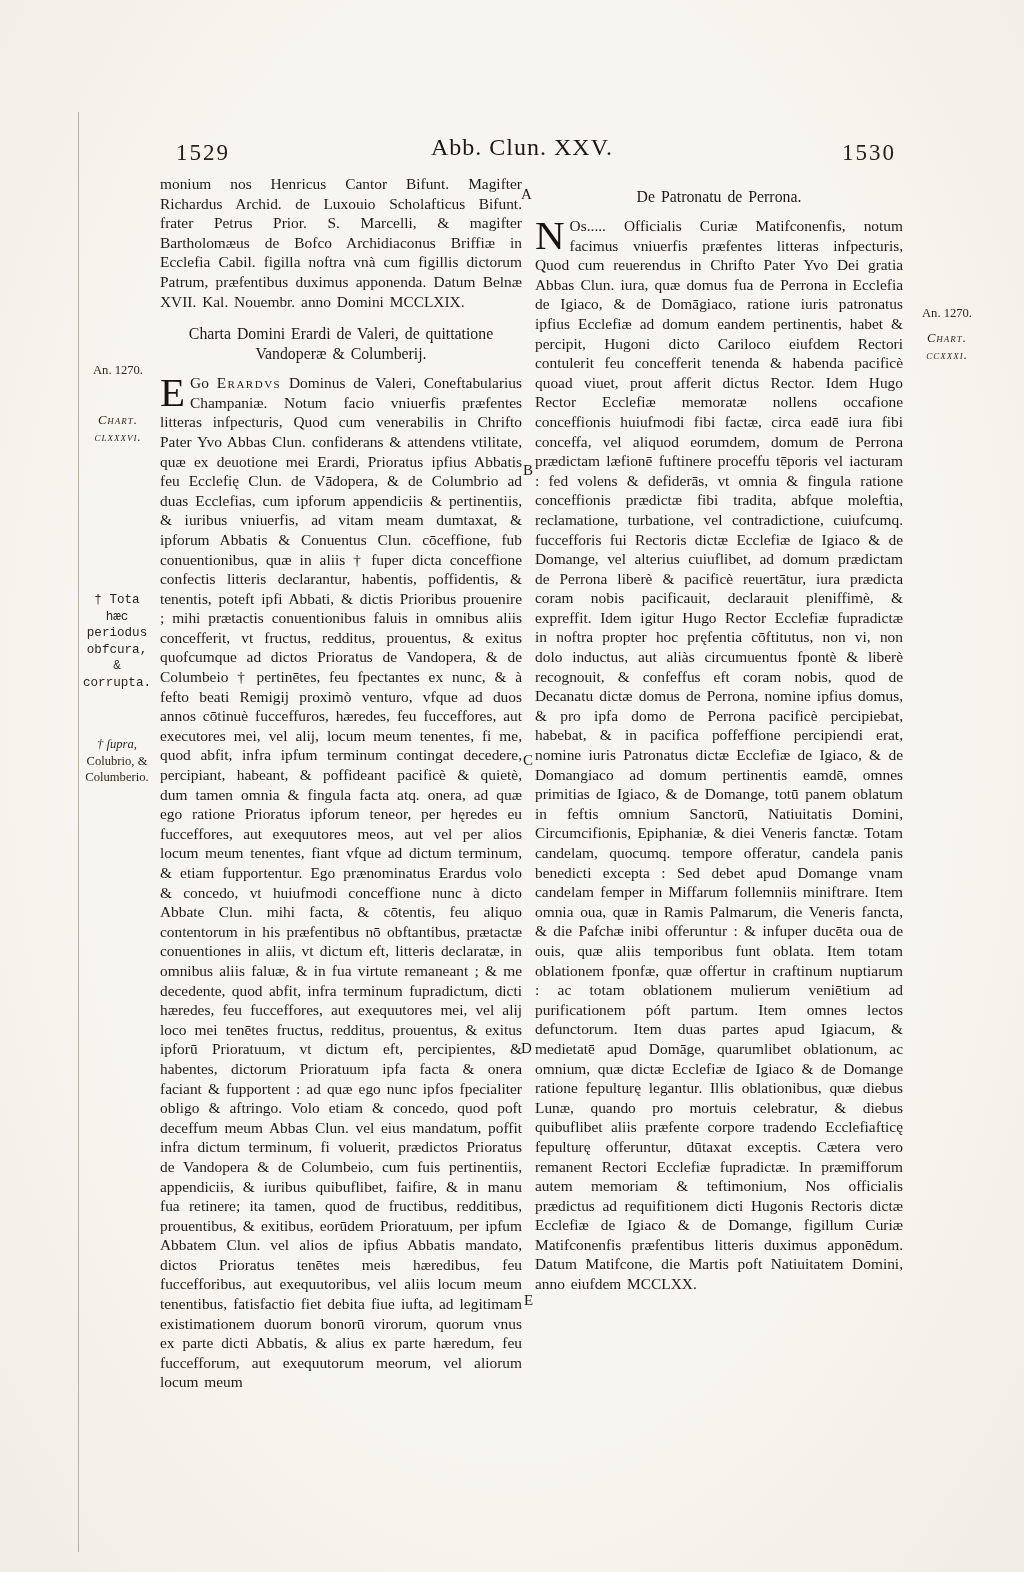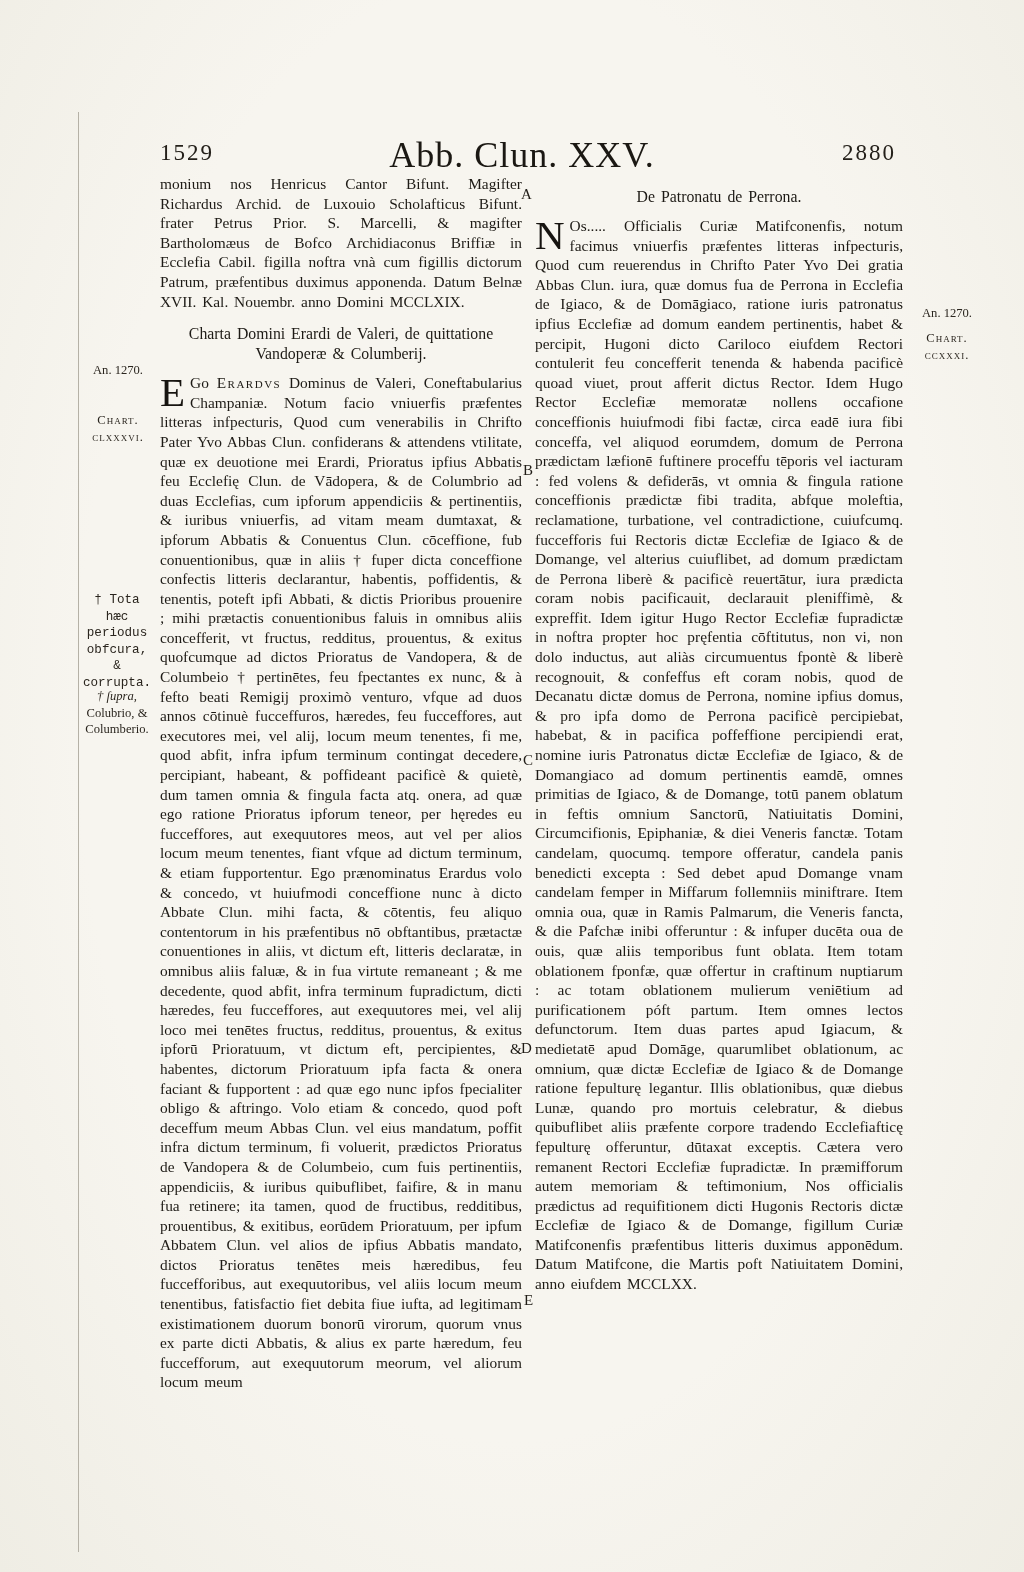--- a/index.html
+++ b/index.html
@@ -13,25 +13,25 @@
     color:#1d1a15;
   }
   .edge-rule {
     position:absolute; left:78px; top:112px; width:1px; height:1440px;
     background:#b5b1a6;
   }
   .pagenum {
     position:absolute; top:140px;
     font-size:23px; letter-spacing:2px; color:#24201a;
   }
-  .pagenum.left { left:160px; }
+  .pagenum.left { left:176px; }
   .pagenum.right { left:842px; }
   .running-title {
     position:absolute; top:134px; left:262px; width:520px;
-    text-align:center; font-size:36px; letter-spacing:1px; color:#1b1813;
+    text-align:center; font-size:24px; letter-spacing:1px; color:#1b1813;
   }
   .col {
     position:absolute; top:174px;
     font-size:15.4px; line-height:19.6px;
     text-align:justify; word-spacing:2px;
   }
   .col.left  { left:160px; width:362px; }
   .col.right { left:535px; width:368px; }
   .para { margin:0; }
   .col-heading {
@@ -40,58 +40,58 @@
   }
   .dropcap {
     float:left; font-size:41px; line-height:33px;
     padding:3px 5px 0 0; color:#171410;
   }
   .sc { font-variant:small-caps; letter-spacing:1.5px; }
   .margin-note {
     position:absolute; font-size:12.6px; line-height:16.5px;
     color:#2a251e; text-align:center;
   }
-  .margin-note.smallcaps { font-variant:small-caps; letter-spacing:1px; }
+  .margin-note.smallcaps { font-variant:small-caps; letter-spacing:1px;font-style:italic; }
   .prelines { white-space:pre-line; }
   .gutter-letter {
     position:absolute; font-size:15px; color:#201c16;
   }
   .italic { font-style:italic; }
 </style>
 </head>
 <body>
 
 <div class="page">
 
   <div class="edge-rule"></div>
 
   <div class="pagenum left">1529</div>
   <div class="running-title">Abb. Clun. XXV.</div>
-  <div class="pagenum right">2880</div>
+  <div class="pagenum right">1530</div>
 
   <div class="col left">
     <p class="para">monium nos Henricus Cantor Bifunt. Magifter Richardus Archid. de Luxouio Scholafticus Bifunt. frater Petrus Prior. S. Marcelli, &amp; magifter Bartholomæus de Bofco Archidiaconus Briffiæ in Ecclefia Cabil. figilla noftra vnà cum figillis dictorum Patrum, præfentibus duximus apponenda. Datum Belnæ XVII. Kal. Nouembr. anno Domini MCCLXIX.</p>
     <div class="col-heading">Charta Domini Erardi de Valeri, de quittatione Vandoperæ &amp; Columberij.</div>
     <p class="para">
       <span class="dropcap">E</span><span>Go </span><span class="sc">Erardvs</span><span> Dominus de Valeri, Coneftabularius Champaniæ. Notum facio vniuerfis præfentes litteras infpecturis, Quod cum venerabilis in Chrifto Pater Yvo Abbas Clun. confiderans &amp; attendens vtilitate, quæ ex deuotione mei Erardi, Prioratus ipfius Abbatis feu Ecclefię Clun. de Vādopera, &amp; de Columbrio ad duas Ecclefias, cum ipforum appendiciis &amp; pertinentiis, &amp; iuribus vniuerfis, ad vitam meam dumtaxat, &amp; ipforum Abbatis &amp; Conuentus Clun. cōceffione, fub conuentionibus, quæ in aliis † fuper dicta conceffione confectis litteris declarantur, habentis, poffidentis, &amp; tenentis, poteft ipfi Abbati, &amp; dictis Prioribus prouenire ; mihi prætactis conuentionibus faluis in omnibus aliis concefferit, vt fructus, redditus, prouentus, &amp; exitus quofcumque ad dictos Prioratus de Vandopera, &amp; de Columbeio † pertinētes, feu fpectantes ex nunc, &amp; à fefto beati Remigij proximò venturo, vfque ad duos annos cōtinuè fucceffuros, hæredes, feu fucceffores, aut executores mei, vel alij, locum meum tenentes, fi me, quod abfit, infra ipfum terminum contingat decedere, percipiant, habeant, &amp; poffideant pacificè &amp; quietè, dum tamen omnia &amp; fingula facta atq. onera, ad quæ ego ratione Prioratus ipforum teneor, per hęredes eu fucceffores, aut exequutores meos, aut vel per alios locum meum tenentes, fiant vfque ad dictum terminum, &amp; etiam fupportentur. Ego prænominatus Erardus volo &amp; concedo, vt huiufmodi conceffione nunc à dicto Abbate Clun. mihi facta, &amp; cōtentis, feu aliquo contentorum in his præfentibus nō obftantibus, prætactæ conuentiones in aliis, vt dictum eft, litteris declaratæ, in omnibus aliis faluæ, &amp; in fua virtute remaneant ; &amp; me decedente, quod abfit, infra terminum fupradictum, dicti hæredes, feu fucceffores, aut exequutores mei, vel alij loco mei tenētes fructus, redditus, prouentus, &amp; exitus ipforū Prioratuum, vt dictum eft, percipientes, &amp; habentes, dictorum Prioratuum ipfa facta &amp; onera faciant &amp; fupportent : ad quæ ego nunc ipfos fpecialiter obligo &amp; aftringo. Volo etiam &amp; concedo, quod poft deceffum meum Abbas Clun. vel eius mandatum, poffit infra dictum terminum, fi voluerit, prædictos Prioratus de Vandopera &amp; de Columbeio, cum fuis pertinentiis, appendiciis, &amp; iuribus quibuflibet, faifire, &amp; in manu fua retinere; ita tamen, quod de fructibus, redditibus, prouentibus, &amp; exitibus, eorūdem Prioratuum, per ipfum Abbatem Clun. vel alios de ipfius Abbatis mandato, dictos Prioratus tenētes meis hæredibus, feu fuccefforibus, aut exequutoribus, vel aliis locum meum tenentibus, fatisfactio fiet debita fiue iufta, ad legitimam existimationem duorum bonorū virorum, quorum vnus ex parte dicti Abbatis, &amp; alius ex parte hæredum, feu fuccefforum, aut exequutorum meorum, vel aliorum locum meum</span>
     </p>
   </div>
 
   <div class="col right">
     <div class="col-heading">De Patronatu de Perrona.</div>
     <p class="para">
       <span class="dropcap">N</span><span>Os..... </span><span>Officialis Curiæ Matifconenfis, notum facimus vniuerfis præfentes litteras infpecturis, Quod cum reuerendus in Chrifto Pater Yvo Dei gratia Abbas Clun. iura, quæ domus fua de Perrona in Ecclefia de Igiaco, &amp; de Domāgiaco, ratione iuris patronatus ipfius Ecclefiæ ad domum eandem pertinentis, habet &amp; percipit, Hugoni dicto Cariloco eiufdem Rectori contulerit feu concefferit tenenda &amp; habenda pacificè quoad viuet, prout afferit dictus Rector. Idem Hugo Rector Ecclefiæ memoratæ nollens occafione conceffionis huiufmodi fibi factæ, circa eadē iura fibi conceffa, vel aliquod eorumdem, domum de Perrona prædictam læfionē fuftinere proceffu tēporis vel iacturam : fed volens &amp; defiderās, vt omnia &amp; fingula ratione conceffionis prædictæ fibi tradita, abfque moleftia, reclamatione, turbatione, vel contradictione, cuiufcumq. fuccefforis fui Rectoris dictæ Ecclefiæ de Igiaco &amp; de Domange, vel alterius cuiuflibet, ad domum prædictam de Perrona liberè &amp; pacificè reuertātur, iura prædicta coram nobis pacificauit, declarauit pleniffimè, &amp; expreffit. Idem igitur Hugo Rector Ecclefiæ fupradictæ in noftra propter hoc pręfentia cōftitutus, non vi, non dolo inductus, aut aliàs circumuentus fpontè &amp; liberè recognouit, &amp; confeffus eft coram nobis, quod de Decanatu dictæ domus de Perrona, nomine ipfius domus, &amp; pro ipfa domo de Perrona pacificè percipiebat, habebat, &amp; in pacifica poffeffione percipiendi erat, nomine iuris Patronatus dictæ Ecclefiæ de Igiaco, &amp; de Domangiaco ad domum pertinentis eamdē, omnes primitias de Igiaco, &amp; de Domange, totū panem oblatum in feftis omnium Sanctorū, Natiuitatis Domini, Circumcifionis, Epiphaniæ, &amp; diei Veneris fanctæ. Totam candelam, quocumq. tempore offeratur, candela panis benedicti excepta : Sed debet apud Domange vnam candelam femper in Miffarum follemniis miniftrare. Item omnia oua, quæ in Ramis Palmarum, die Veneris fancta, &amp; die Pafchæ inibi offeruntur : &amp; infuper ducēta oua de ouis, quæ aliis temporibus funt oblata. Item totam oblationem fponfæ, quæ offertur in craftinum nuptiarum : ac totam oblationem mulierum veniētium ad purificationem póft partum. Item omnes lectos defunctorum. Item duas partes apud Igiacum, &amp; medietatē apud Domāge, quarumlibet oblationum, ac omnium, quæ dictæ Ecclefiæ de Igiaco &amp; de Domange ratione fepulturę legantur. Illis oblationibus, quæ diebus Lunæ, quando pro mortuis celebratur, &amp; diebus quibuflibet aliis præfente corpore tradendo Ecclefiafticę fepulturę offeruntur, dūtaxat exceptis. Cætera vero remanent Rectori Ecclefiæ fupradictæ. In præmifforum autem memoriam &amp; teftimonium, Nos officialis prædictus ad requifitionem dicti Hugonis Rectoris dictæ Ecclefiæ de Igiaco &amp; de Domange, figillum Curiæ Matifconenfis præfentibus litteris duximus apponēdum. Datum Matifcone, die Martis poft Natiuitatem Domini, anno eiufdem MCCLXX.</span>
     </p>
   </div>
 
   <div class="margin-note" style="left:82px; top:362px; width:72px;">An. 1270.</div>
   <div class="margin-note smallcaps prelines" style="left:82px; top:412px; width:72px;">Chart.
 clxxxvi.</div>
   <div class="margin-note" style="left:80px; top:592px; width:74px;font-family:Liberation Mono, monospace;">† Tota hæc periodus obfcura, &amp; corrupta.</div>
-  <div class="margin-note" style="left:80px; top:688px; width:74px;"><span class="italic">† ſupra,</span><span> Colubrio, &amp; Columberio.</span></div>
+  <div class="margin-note" style="left:80px; top:736px; width:74px;"><span class="italic">† ſupra,</span><span> Colubrio, &amp; Columberio.</span></div>
 
   <div class="margin-note" style="left:905px; top:305px; width:84px;">An. 1270.</div>
   <div class="margin-note smallcaps prelines" style="left:905px; top:330px; width:84px;">Chart.
 ccxxxi.</div>
 
   <div class="gutter-letter" style="left:521px; top:186px;">A</div>
   <div class="gutter-letter" style="left:523px; top:462px;">B</div>
   <div class="gutter-letter" style="left:523px; top:752px;">C</div>
   <div class="gutter-letter" style="left:521px; top:1040px;">D</div>
   <div class="gutter-letter" style="left:524px; top:1292px;">E</div>

